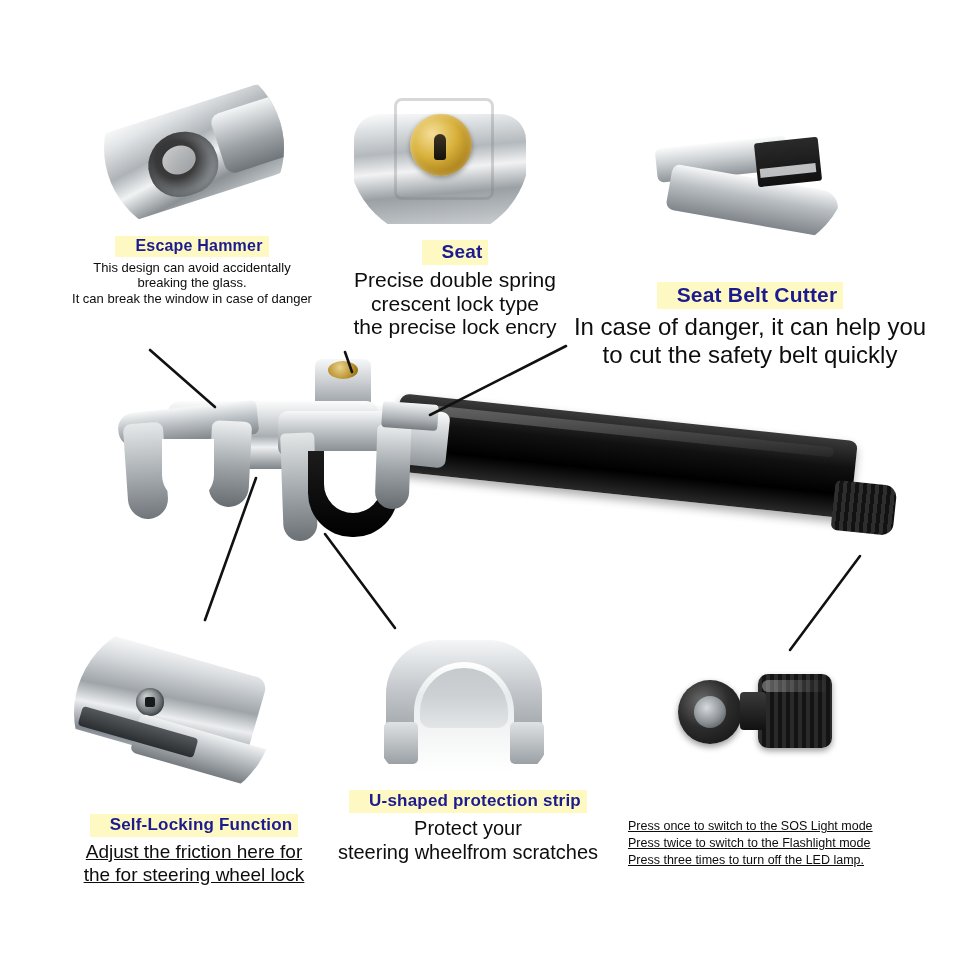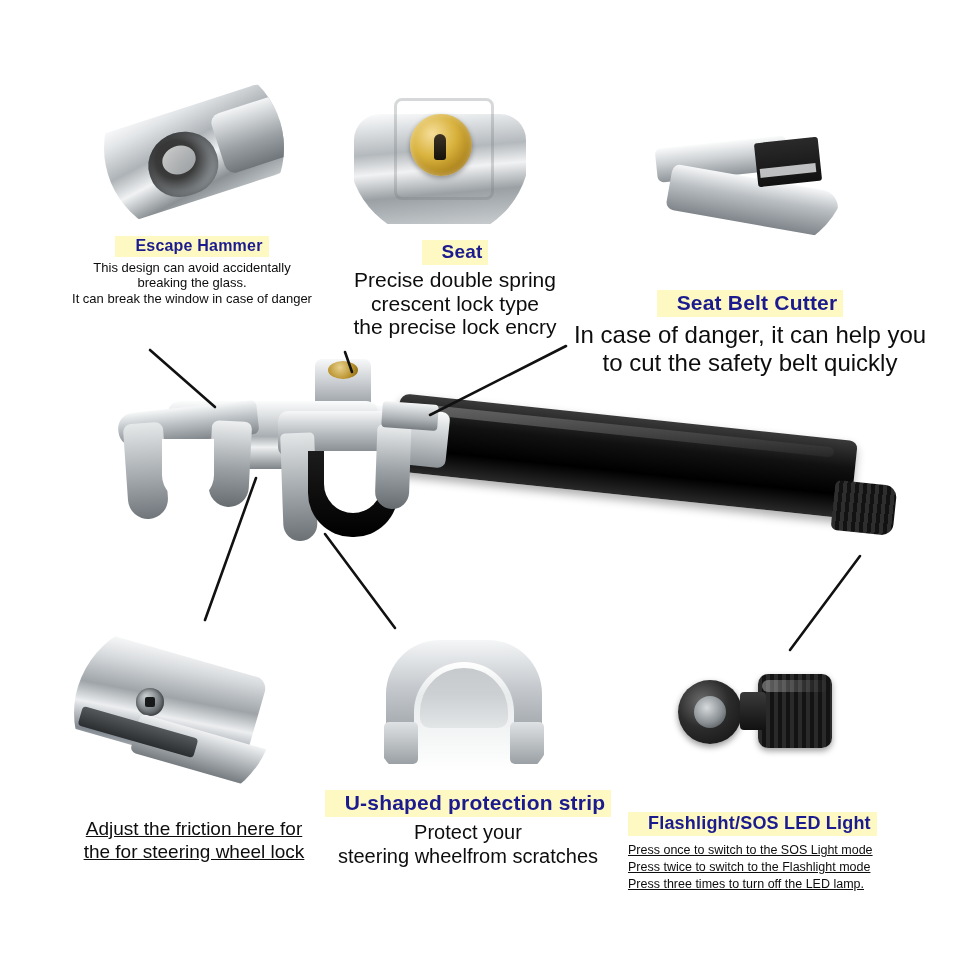--- a/index.html
+++ b/index.html
@@ -221,37 +221,37 @@
 It can break the window in case of danger</div>
   </div>
 
   <div class="callout" style="left:330px;top:240px;width:250px;">
     <span class="tag" style="font-size:19px;">Seat</span>
     <div class="desc" style="font-size:21px;line-height:1.12;">Precise double spring
 crescent lock type
 the precise lock encry</div>
   </div>
 
-  <div class="callout" style="left:560px;top:282px;width:380px;margin-top:8px;">
+  <div class="callout" style="left:560px;top:282px;width:380px;">
     <span class="tag" style="font-size:21px;">Seat Belt Cutter</span>
     <div class="desc" style="font-size:24px;line-height:1.18;margin-top:4px;">In case of danger, it can help you
 to cut the safety belt quickly</div>
   </div>
 
   <div class="callout" style="left:44px;top:814px;width:300px;">
+    <span class="tag" style="font-size:17px;">Self-Locking Function</span>
     <div class="desc" style="font-size:19px;line-height:1.2;margin-top:4px;text-decoration:underline;">Adjust the friction here for
 the for steering wheel lock</div>
   </div>
 
   <div class="callout" style="left:308px;top:790px;width:320px;">
-    <span class="tag" style="font-size:21px;">U-shaped protection strip</span>
+    <span class="tag" style="font-size:17px;">U-shaped protection strip</span>
     <div class="desc" style="font-size:20px;line-height:1.2;">Protect your
 steering wheelfrom scratches</div>
   </div>
 
   <div class="callout" style="left:628px;top:812px;width:300px;text-align:left;">
-    <span class="tag" style="font-size:18px;">Flashlight/SOS LED Light</span>
     <div class="desc" style="font-size:12.5px;line-height:1.34;margin-top:6px;text-align:left;text-decoration:underline;">Press once to switch to the SOS Light mode
 Press twice to switch to the Flashlight mode
 Press three times to turn off the LED lamp.</div>
   </div>
 
 </div>
 
 </body></html>

